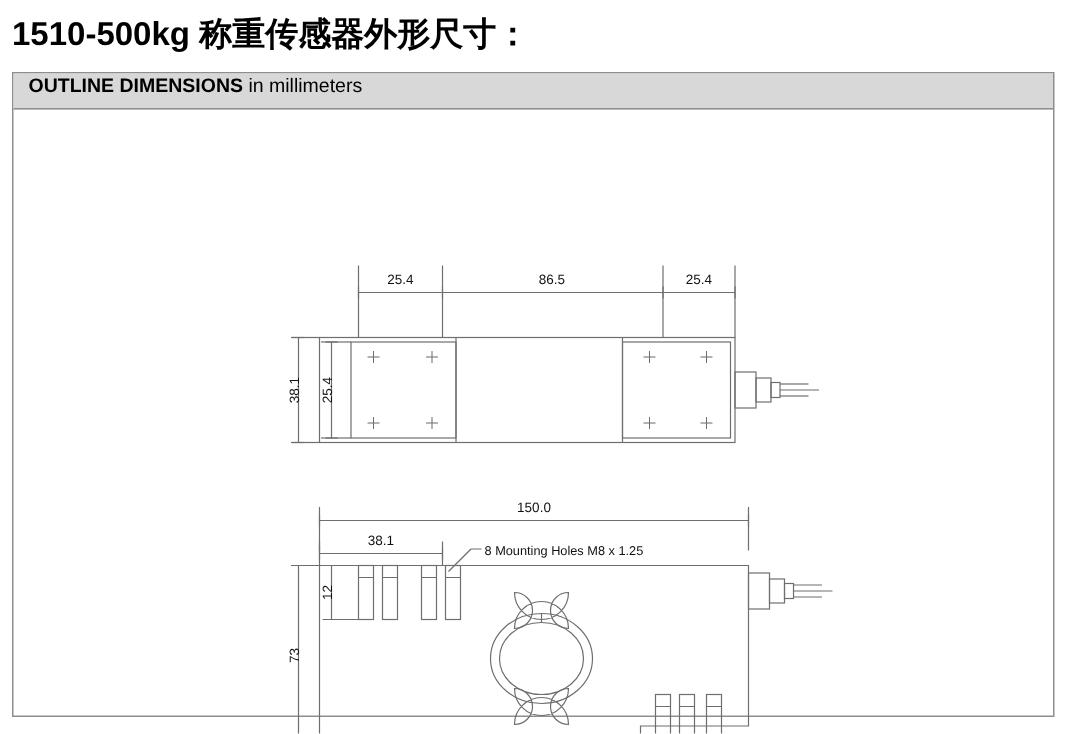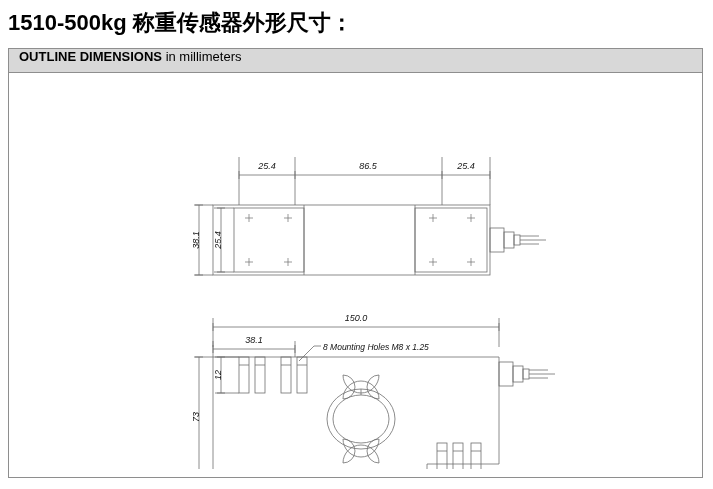--- a/index.html
+++ b/index.html
@@ -39,24 +39,23 @@
   }
   #panel-header .htext{
     padding-left:10px;
     font-size:13px;
     white-space:nowrap;
   }
   #panel-header .htext b{font-weight:bold;}
   #panel-header .htext span.light{font-weight:normal;}
   #drawing{
     position:absolute;
-    left:0; top:16px;
+    left:0; top:36px;
     width:100%;
     height:404px;
-    font-style:italic;
   }
   svg{display:block;}
   .lbl{
     font-family:"Liberation Sans", sans-serif;
     font-size:9px;
     fill:#111;
   }
   .lbl-sm{
     font-family:"Liberation Sans", sans-serif;
     font-size:8.5px;

